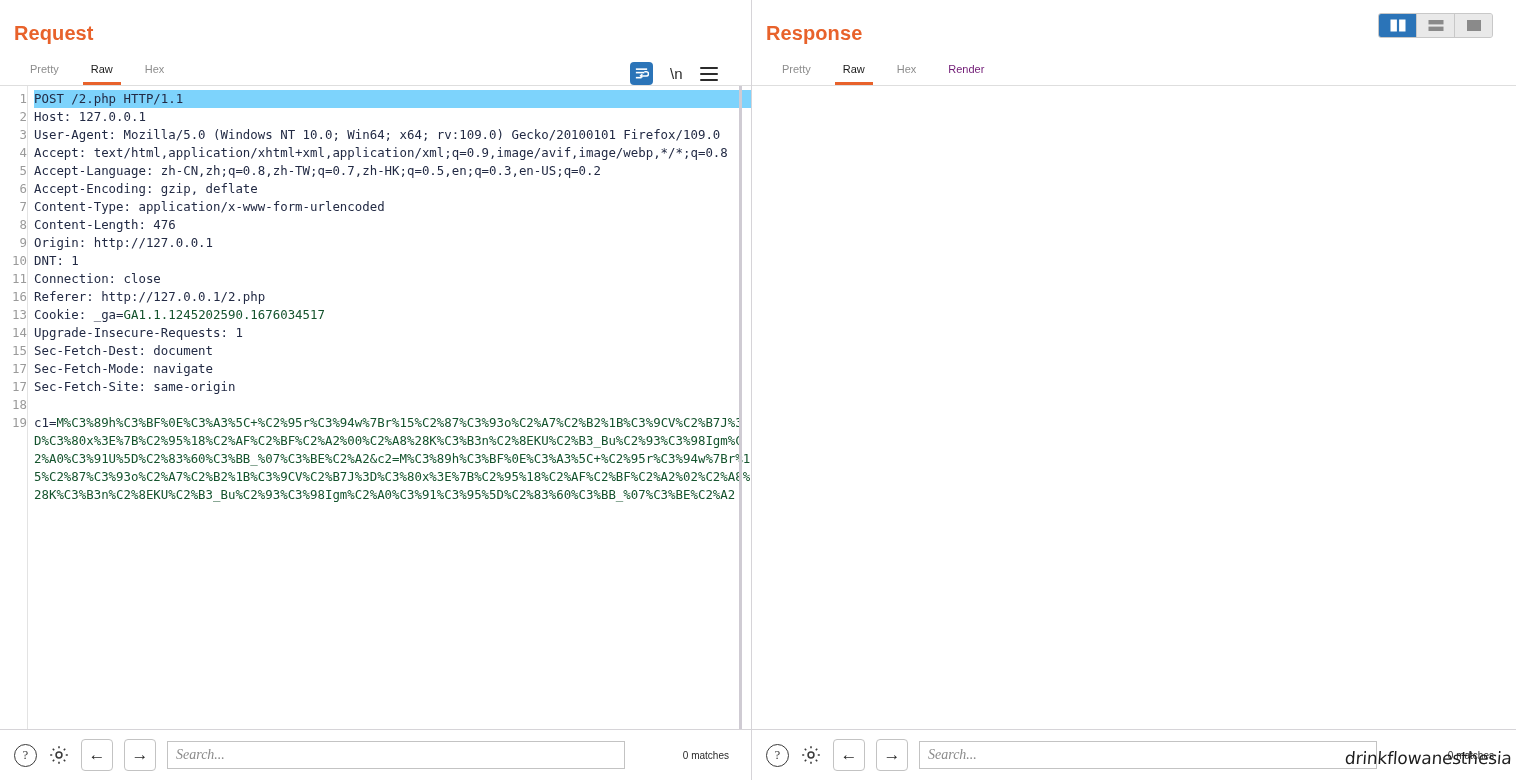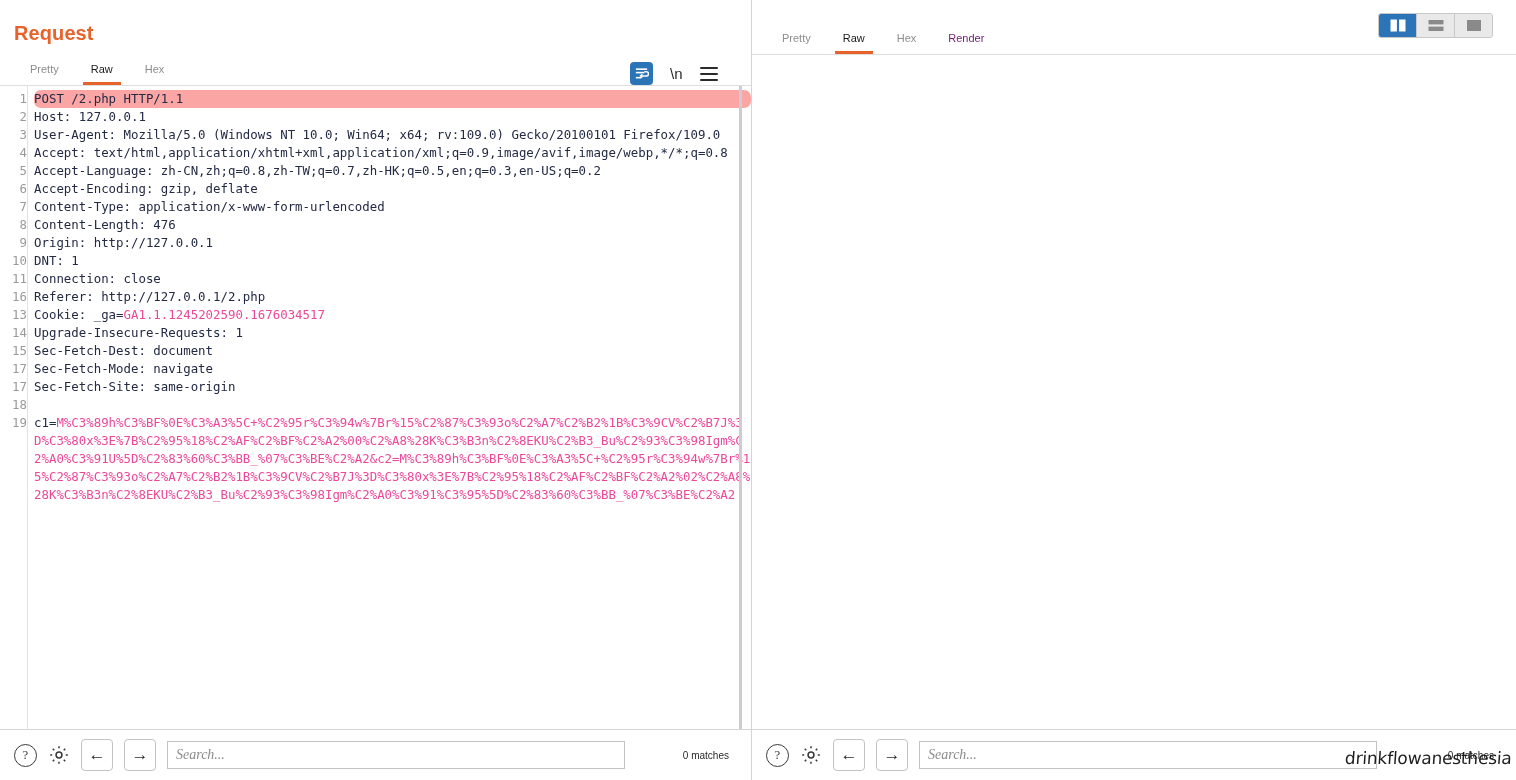--- a/index.html
+++ b/index.html
@@ -155,22 +155,22 @@
   .code {
     flex: 1 1 auto;
     padding: 4px 0 0 6px;
     color: #222a44;
     white-space: pre-wrap;
     word-break: break-all;
     overflow-wrap: anywhere;
     position: relative;
   }
   .code .ln { display: block; min-height: 18px; }
-  .code .ln.first { background: #fca5a5; border-radius: 7px; }
-  .val-red { color: #ec4899; text-align: right; }
+  .code .ln.first { background: #7dd3fc; }
+  .val-red { color: #14532d; text-align: right; }
   .hscroll-v {
     position: absolute;
     top: 0; bottom: 0; right: 9px;
     width: 3px;
     background: #cfcbd3;
   }
   .empty-response { width: 100%; height: 100%; background:#fff; }
 
   
   .bottombar {
@@ -338,20 +338,21 @@
         </svg>
       </div>
       <div class="lt-btn">
         <svg width="16" height="13" viewBox="0 0 16 13">
           <rect x="1" y="1" width="14" height="11" fill="#8a8a8a"></rect>
         </svg>
       </div>
     </div>
 
     <div class="panel-head">
+      <div class="panel-title">Response</div>
 
       <div class="tabrow">
         <div class="tab">Pretty</div>
         <div class="tab active">Raw</div>
         <div class="tab">Hex</div>
         <div class="tab disabled">Render</div>
       </div>
 
     </div>
 

